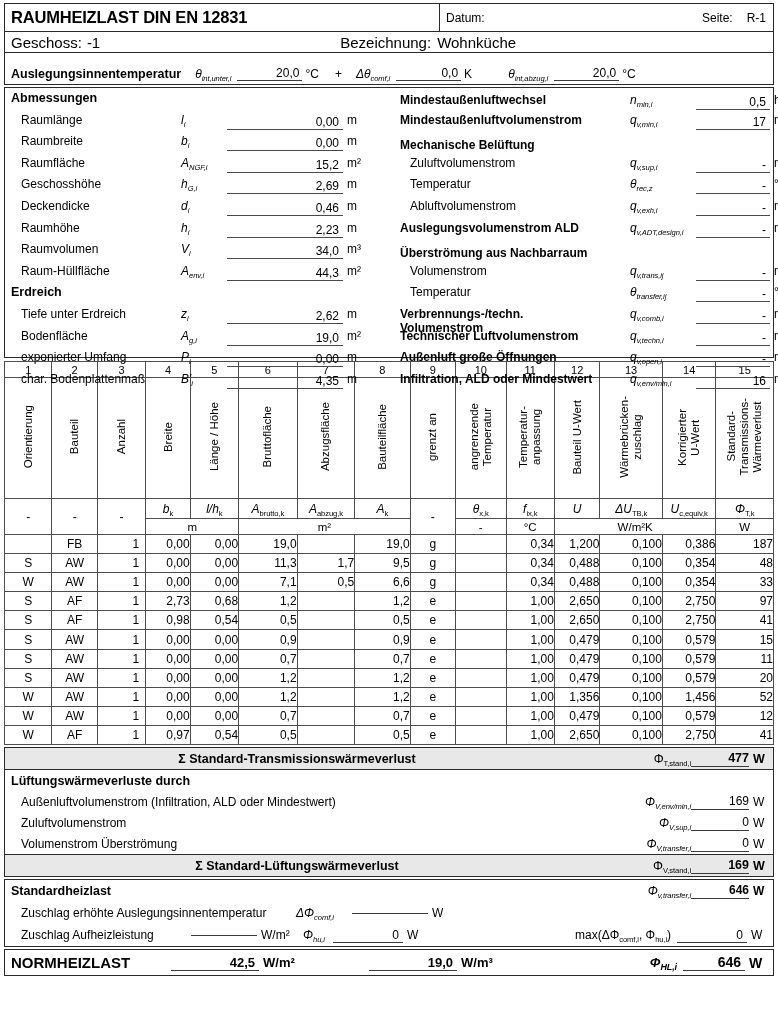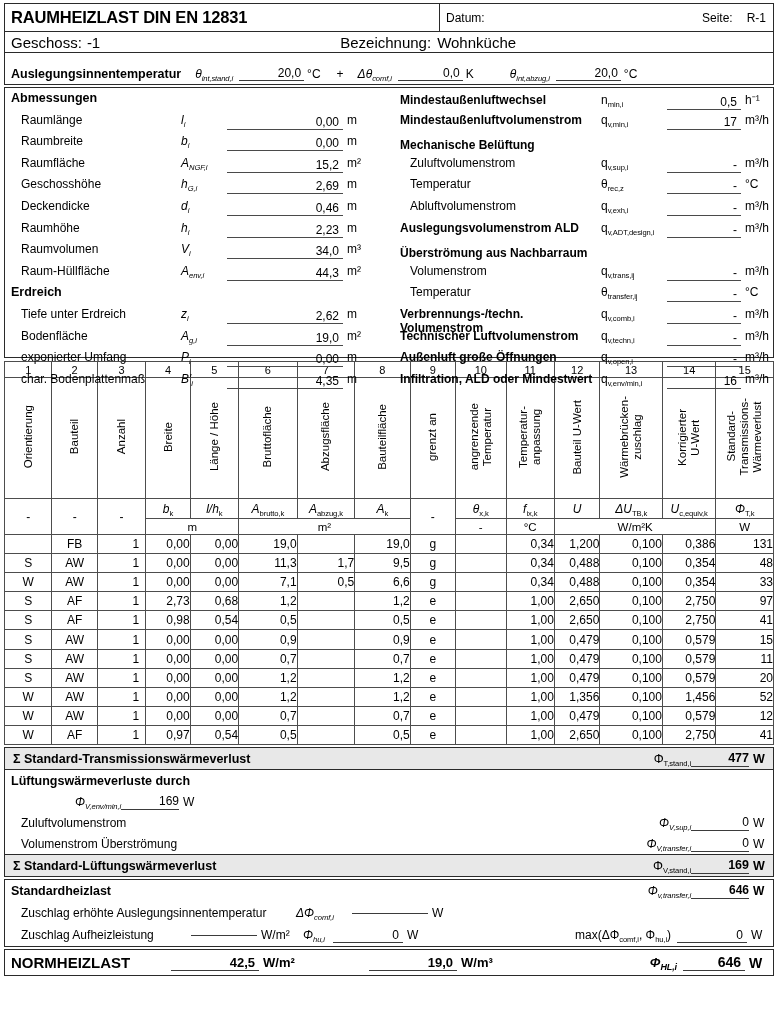--- a/index.html
+++ b/index.html
@@ -37,42 +37,42 @@
   .dcol{flex:0 0 389px;padding:3px 0 0 0;}
   .dcol.right{flex:1;border-left:0;}
   .drow{display:flex;align-items:baseline;height:21.6px;font-size:12px;}
   .drow .nm{padding-left:6px;}
   .drow .nm.ind{padding-left:16px;}
   .l-nm{width:176px;box-sizing:border-box;}
   .l-sym{width:46px;box-sizing:border-box;font-style:italic;}
   .l-val{width:116px;box-sizing:border-box;text-align:right;border-bottom:1.4px solid #4a4a4a;padding-right:4px;height:15px;line-height:15px;position:relative;top:2px;}
   .l-unit{width:44px;box-sizing:border-box;padding-left:4px;}
   .r-nm{width:207px;box-sizing:border-box;padding-left:6px;}
-  .r-sym{width:66px;box-sizing:border-box;}
+  .r-sym{width:66px;box-sizing:border-box;font-style:italic;margin-left:29px;}
   .r-val{width:74px;box-sizing:border-box;text-align:right;border-bottom:1.4px solid #4a4a4a;padding-right:4px;height:15px;line-height:15px;position:relative;top:2px;}
   .r-val.nb{border-bottom:none;}
   .r-unit{width:40px;box-sizing:border-box;padding-left:4px;}
 
   
   table.mt{border-collapse:collapse;width:770px;table-layout:fixed;font-size:11.5px;}
   table.mt td,table.mt th{border:1px solid #4d4d4d;padding:0;margin:0;font-weight:normal;}
   .numhdr td{text-align:center;height:15px;font-size:11px;}
   .rot{height:120px;vertical-align:middle;text-align:center;}
   .rot .inner{
     writing-mode:vertical-rl;transform:rotate(180deg);
     display:inline-block;line-height:1.12;text-align:center;font-size:11.5px;white-space:nowrap;
   }
   .symrow td{text-align:center;height:19px;font-size:12px;}
   .unitrow td{text-align:center;height:15px;font-size:11.5px;}
   .drow-d td{height:18.1px;font-size:12px;padding-right:4px;text-align:right;}
   .drow-d td.c{text-align:center;padding-right:0;}
 
   
   .sumbar{display:flex;align-items:center;height:21px;background:#e8e8e8;font-weight:bold;font-size:12.5px;border-left:1.6px solid #2a2a2a;border-right:1.6px solid #2a2a2a;box-sizing:border-box;}
-  .sumbar .t{padding-left:8px;flex:1;}
+  .sumbar .t{padding-left:14px;flex:1;text-align:center;}
   .sumbar .s{width:116px;text-align:right;font-weight:normal;font-style:normal;}
   .sumbar .v{width:58px;text-align:right;border-bottom:1.4px solid #3b3b3b;height:15px;line-height:15px;margin-right:4px;}
   .sumbar .u{width:20px;text-align:left;}
 
   .lrow{display:flex;align-items:center;height:21px;font-size:12px;}
   .lrow .t{flex:1;padding-left:16px;}
   .lrow .s{width:116px;text-align:right;}
   .lrow .v{width:58px;text-align:right;border-bottom:1.4px solid #3b3b3b;height:15px;line-height:15px;margin-right:4px;}
   .lrow .u{width:20px;text-align:left;}
 
@@ -102,21 +102,21 @@
       <span style="width:5px"></span>
       <span>-1</span>
       <span class="bez">Bezeichnung:</span>
       <span style="width:6px"></span>
       <span>Wohnküche</span>
     </div>
     <div style="border-top:1.4px solid #2a2a2a"></div>
     <div class="ausband">
       <span class="lbl">Auslegungsinnentemperatur</span>
       <span style="width:14px"></span>
-      <span class="it"><span>θ</span><sub>int,stand,i</sub></span>
+      <span class="it"><span>θ</span><sub>int,unter,i</sub></span>
       <span style="width:6px"></span>
       <span class="val" style="width:62px">20,0</span>
       <span style="width:3px"></span>
       <span>°C</span>
       <span style="width:16px"></span>
       <span>+</span>
       <span style="width:14px"></span>
       <span class="it"><span>Δθ</span><sub>comf,i</sub></span>
       <span style="width:6px"></span>
       <span class="val" style="width:62px">0,0</span>
@@ -399,21 +399,21 @@
             <td>0,00</td>
             <td>19,0</td>
             <td></td>
             <td>19,0</td>
             <td class="c">g</td>
             <td></td>
             <td>0,34</td>
             <td>1,200</td>
             <td>0,100</td>
             <td>0,386</td>
-            <td>131</td>
+            <td>187</td>
           </tr>
           <tr class="drow-d">
             <td class="c">S</td>
             <td class="c">AW</td>
             <td style="padding-right: 6px;">1</td>
             <td>0,00</td>
             <td>0,00</td>
             <td>11,3</td>
             <td>1,7</td>
             <td>9,5</td>
@@ -592,20 +592,21 @@
         <div class="u">W</div>
       </div>
     </div>
 
     <div class="bx">
       <div class="lrow" style="font-weight:bold;font-size:12.5px;">
         <div class="t" style="padding-left:6px">Lüftungswärmeverluste durch</div>
       </div>
       <div id="luefrows">
           <div class="lrow">
+            <div class="t">Außenluftvolumenstrom (Infiltration, ALD oder Mindestwert)</div>
             <div class="s it"><span>Φ</span><sub>V,env/min,i</sub></div>
             <div class="v">169</div>
             <div class="u">W</div>
           </div>
           <div class="lrow">
             <div class="t">Zuluftvolumenstrom</div>
             <div class="s it"><span>Φ</span><sub>V,sup,i</sub></div>
             <div class="v">0</div>
             <div class="u">W</div>
           </div>

